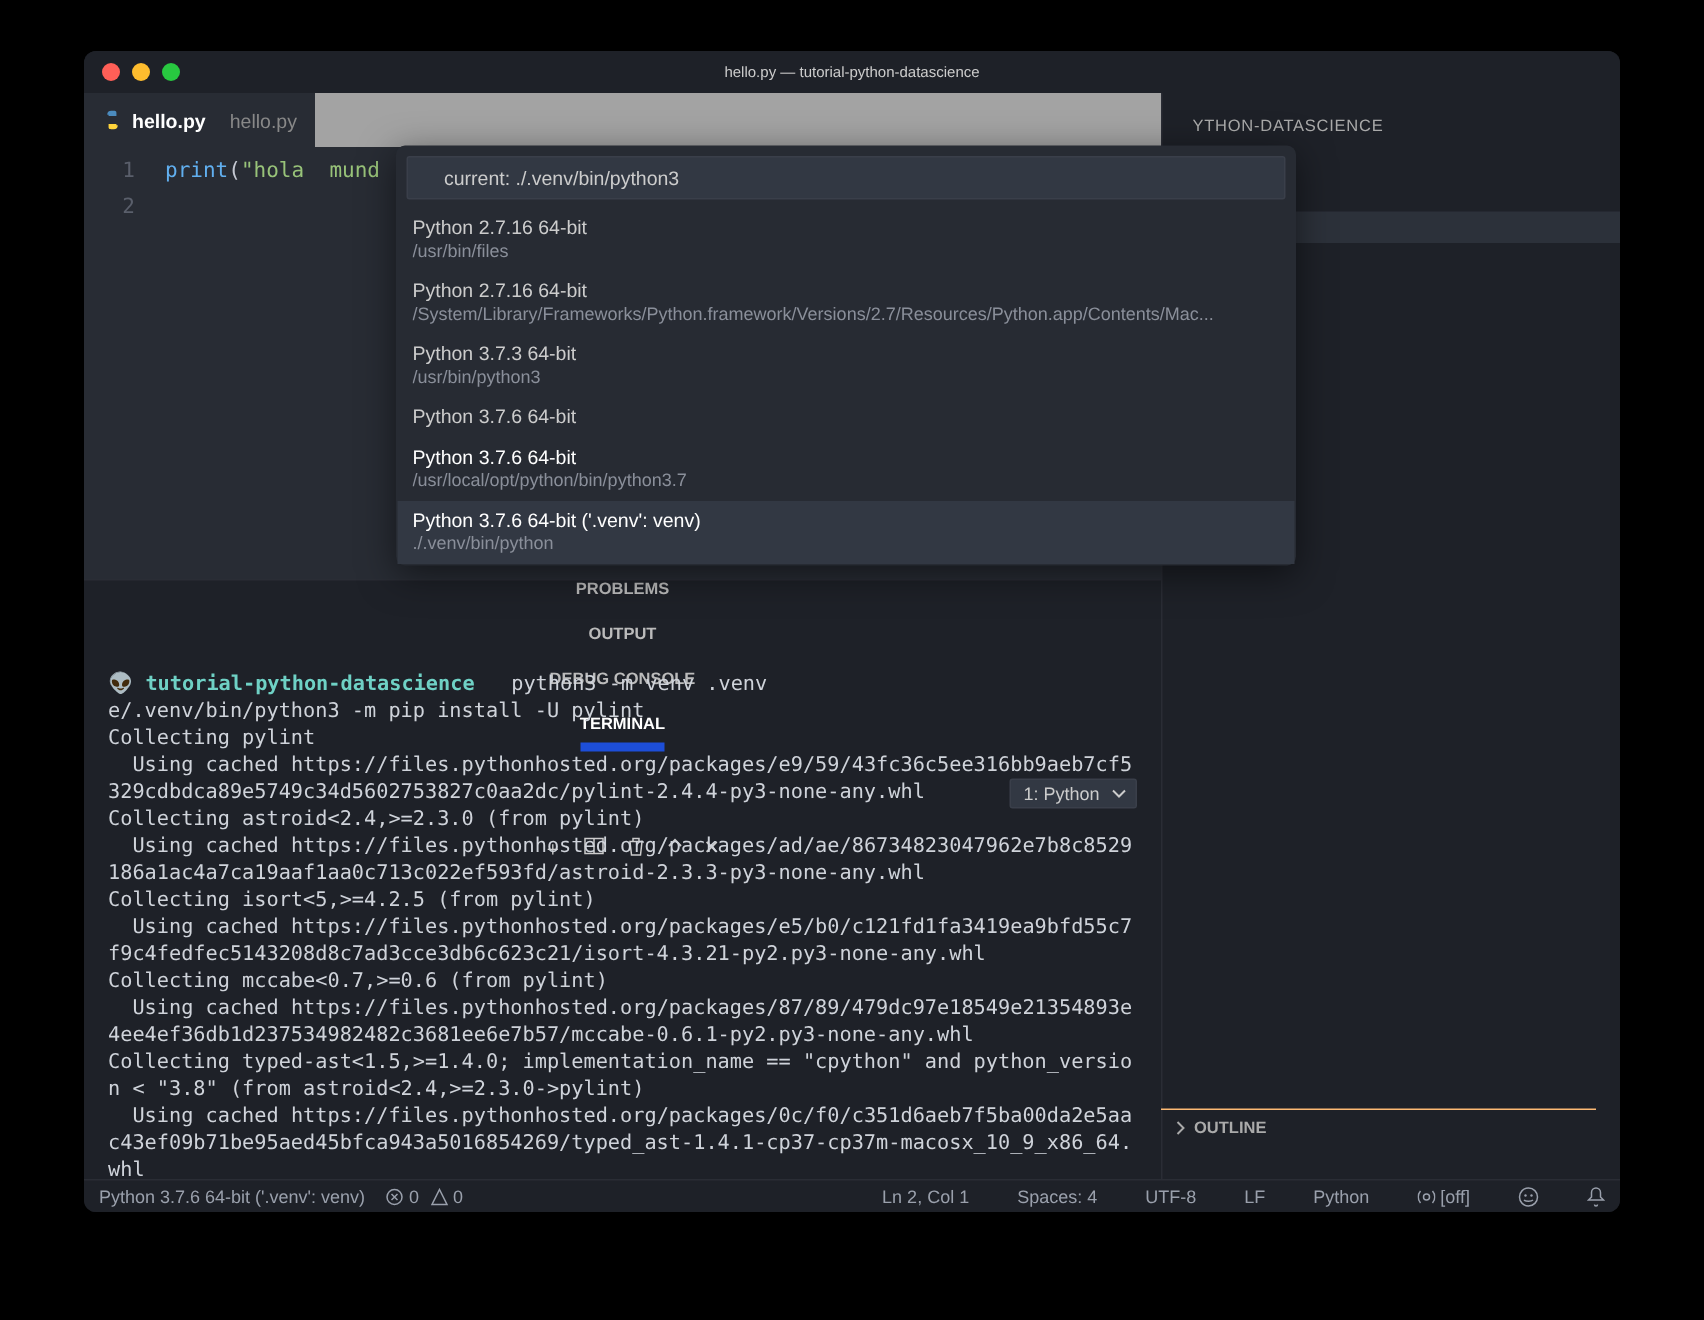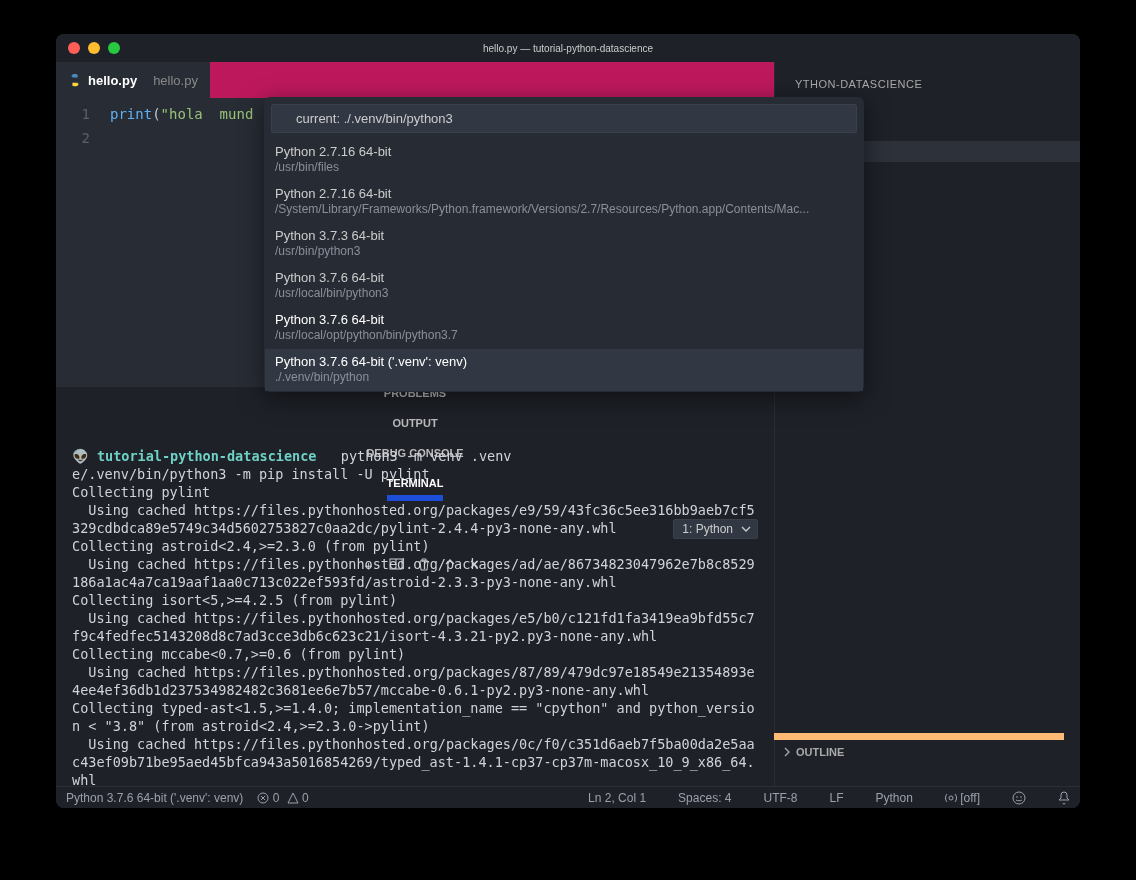--- a/index.html
+++ b/index.html
@@ -75,32 +75,32 @@
   color: #ccc;
   padding: 3px 20px;
   font-size: 13px;
 }
 .side-item.active { background: #2c313a; }
 .outline-section {
   position: absolute;
   bottom: 22px;
   left: 718px;
   right: 16px;
-  border-top: 7px solid #fdba74;
+  border-top: 1px solid #fdba74;
   padding: 6px 8px;
   display: flex;
   align-items: center;
   gap: 4px;
   color: #aaa;
   font-size: 11px;
   font-weight: 600;
 }
 .tabs-bar {
   height: 36px;
-  background: #be185d;
+  background: #a3a3a3;
   display: flex;
   align-items: center;
 }
 .tab {
   display: flex;
   align-items: center;
   gap: 6px;
   padding: 0 12px;
   height: 36px;
   color: #ccc;
@@ -339,21 +339,20 @@
         <div class="picker-item">
           <div class="pi-title">Python 2.7.16 64-bit</div>
           <div class="pi-path">/System/Library/Frameworks/Python.framework/Versions/2.7/Resources/Python.app/Contents/Mac...</div>
         </div>
         <div class="picker-item">
           <div class="pi-title">Python 3.7.3 64-bit</div>
           <div class="pi-path">/usr/bin/python3</div>
         </div>
         <div class="picker-item">
           <div class="pi-title">Python 3.7.6 64-bit</div>
-          <div class="pi-path">/usr/local/bin/python3</div>
         </div>
         <div class="picker-item">
           <div class="pi-title bright">Python 3.7.6 64-bit</div>
           <div class="pi-path">/usr/local/opt/python/bin/python3.7</div>
         </div>
         <div class="picker-item selected">
           <div class="pi-title bright">Python 3.7.6 64-bit ('.venv': venv)</div>
           <div class="pi-path">./.venv/bin/python</div>
         </div>
       </div>

